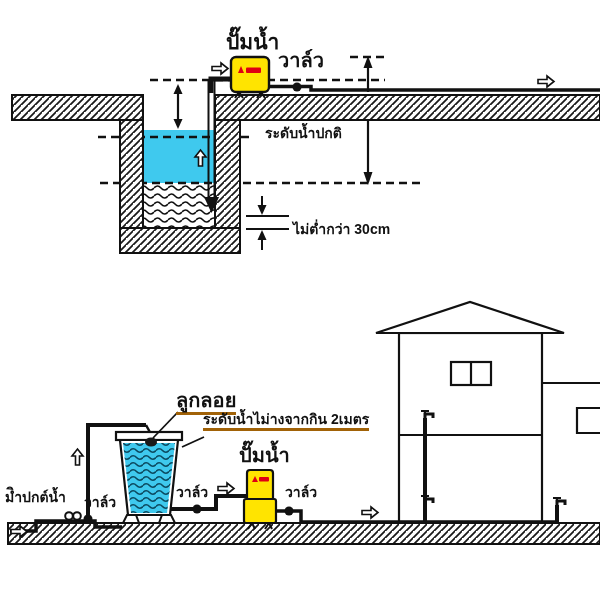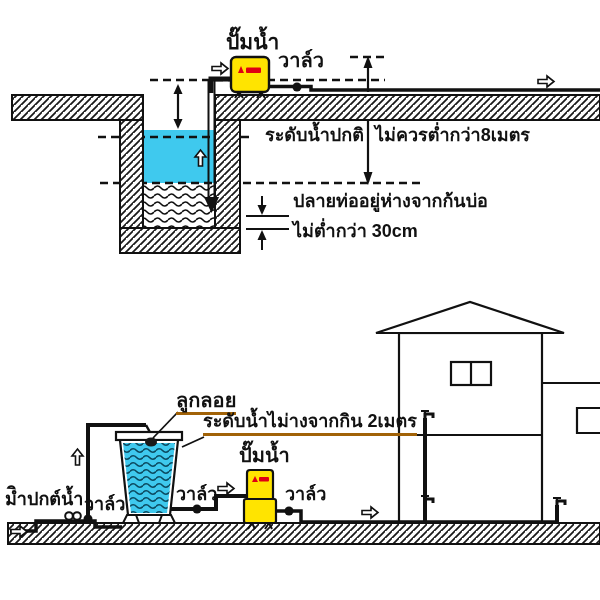--- a/index.html
+++ b/index.html
@@ -7,21 +7,21 @@
   }
   html,body{margin:0;padding:0;background:#ffffff;}
   .canvas{
     position:relative;width:600px;height:600px;background:#fff;overflow:hidden;
     font-family:"Liberation Sans","DejaVu Sans",sans-serif;color:#111;
   }
   svg{position:absolute;left:0;}
   .lbl{
     position:absolute;font-weight:bold;color:#111;white-space:nowrap;line-height:1.1;
   }
-  .fs21{font-size:21px}.fs20{font-size:20px}.fs19{font-size:18px}
+  .fs21{font-size:21px}.fs20{font-size:20px}.fs19{font-size:14px}
   .underlined{border-bottom:3px solid #a16207;padding-bottom:1px;}
 </style>
 </head>
 <body>
 
 <div class="canvas">
 
   <svg width="600" height="265" style="top:0">
     <defs>
       <pattern id="hatch" width="7" height="7" patternUnits="userSpaceOnUse">
@@ -199,22 +199,20 @@
     <use href="#arrow-r" x="218" y="218"></use>
     <use href="#arrow-r" x="362" y="242"></use>
     <g transform="translate(72,200) rotate(-90)">
       <use href="#arrow-r"></use>
     </g>
   </svg>
 
   <div class="lbl fs21" style="left:226px;top:30px">ปั๊มน้ำ</div>
   <div class="lbl fs20" style="left:278px;top:49px">วาล์ว</div>
   <div class="lbl fs19" style="left:265px;top:126px">ระดับน้ำปกติ</div>
-  <div class="lbl fs19" style="left:375px;top:126px">ไม่ควรต่ำกว่า8เมตร</div>
-  <div class="lbl fs19" style="left:293px;top:192px">ปลายท่ออยู่ห่างจากก้นบ่อ</div>
   <div class="lbl fs19" style="left:293px;top:222px">ไม่ต่ำกว่า 30cm</div>
 
   <div class="lbl fs20 underlined" style="left:176px;top:389px">ลูกลอย</div>
   <div class="lbl fs19 underlined" style="left:203px;top:412px">ระดับน้ำไม่างจากกิน 2เมตร</div>
   <div class="lbl fs20" style="left:239px;top:444px">ปั๊มน้ำ</div>
   <div class="lbl fs19" style="left:5px;top:490px">มิำปกต์น้ำ</div>
   <div class="lbl fs19" style="left:84px;top:495px">วาล์ว</div>
   <div class="lbl fs19" style="left:176px;top:485px">วาล์ว</div>
   <div class="lbl fs19" style="left:285px;top:485px">วาล์ว</div>
 

